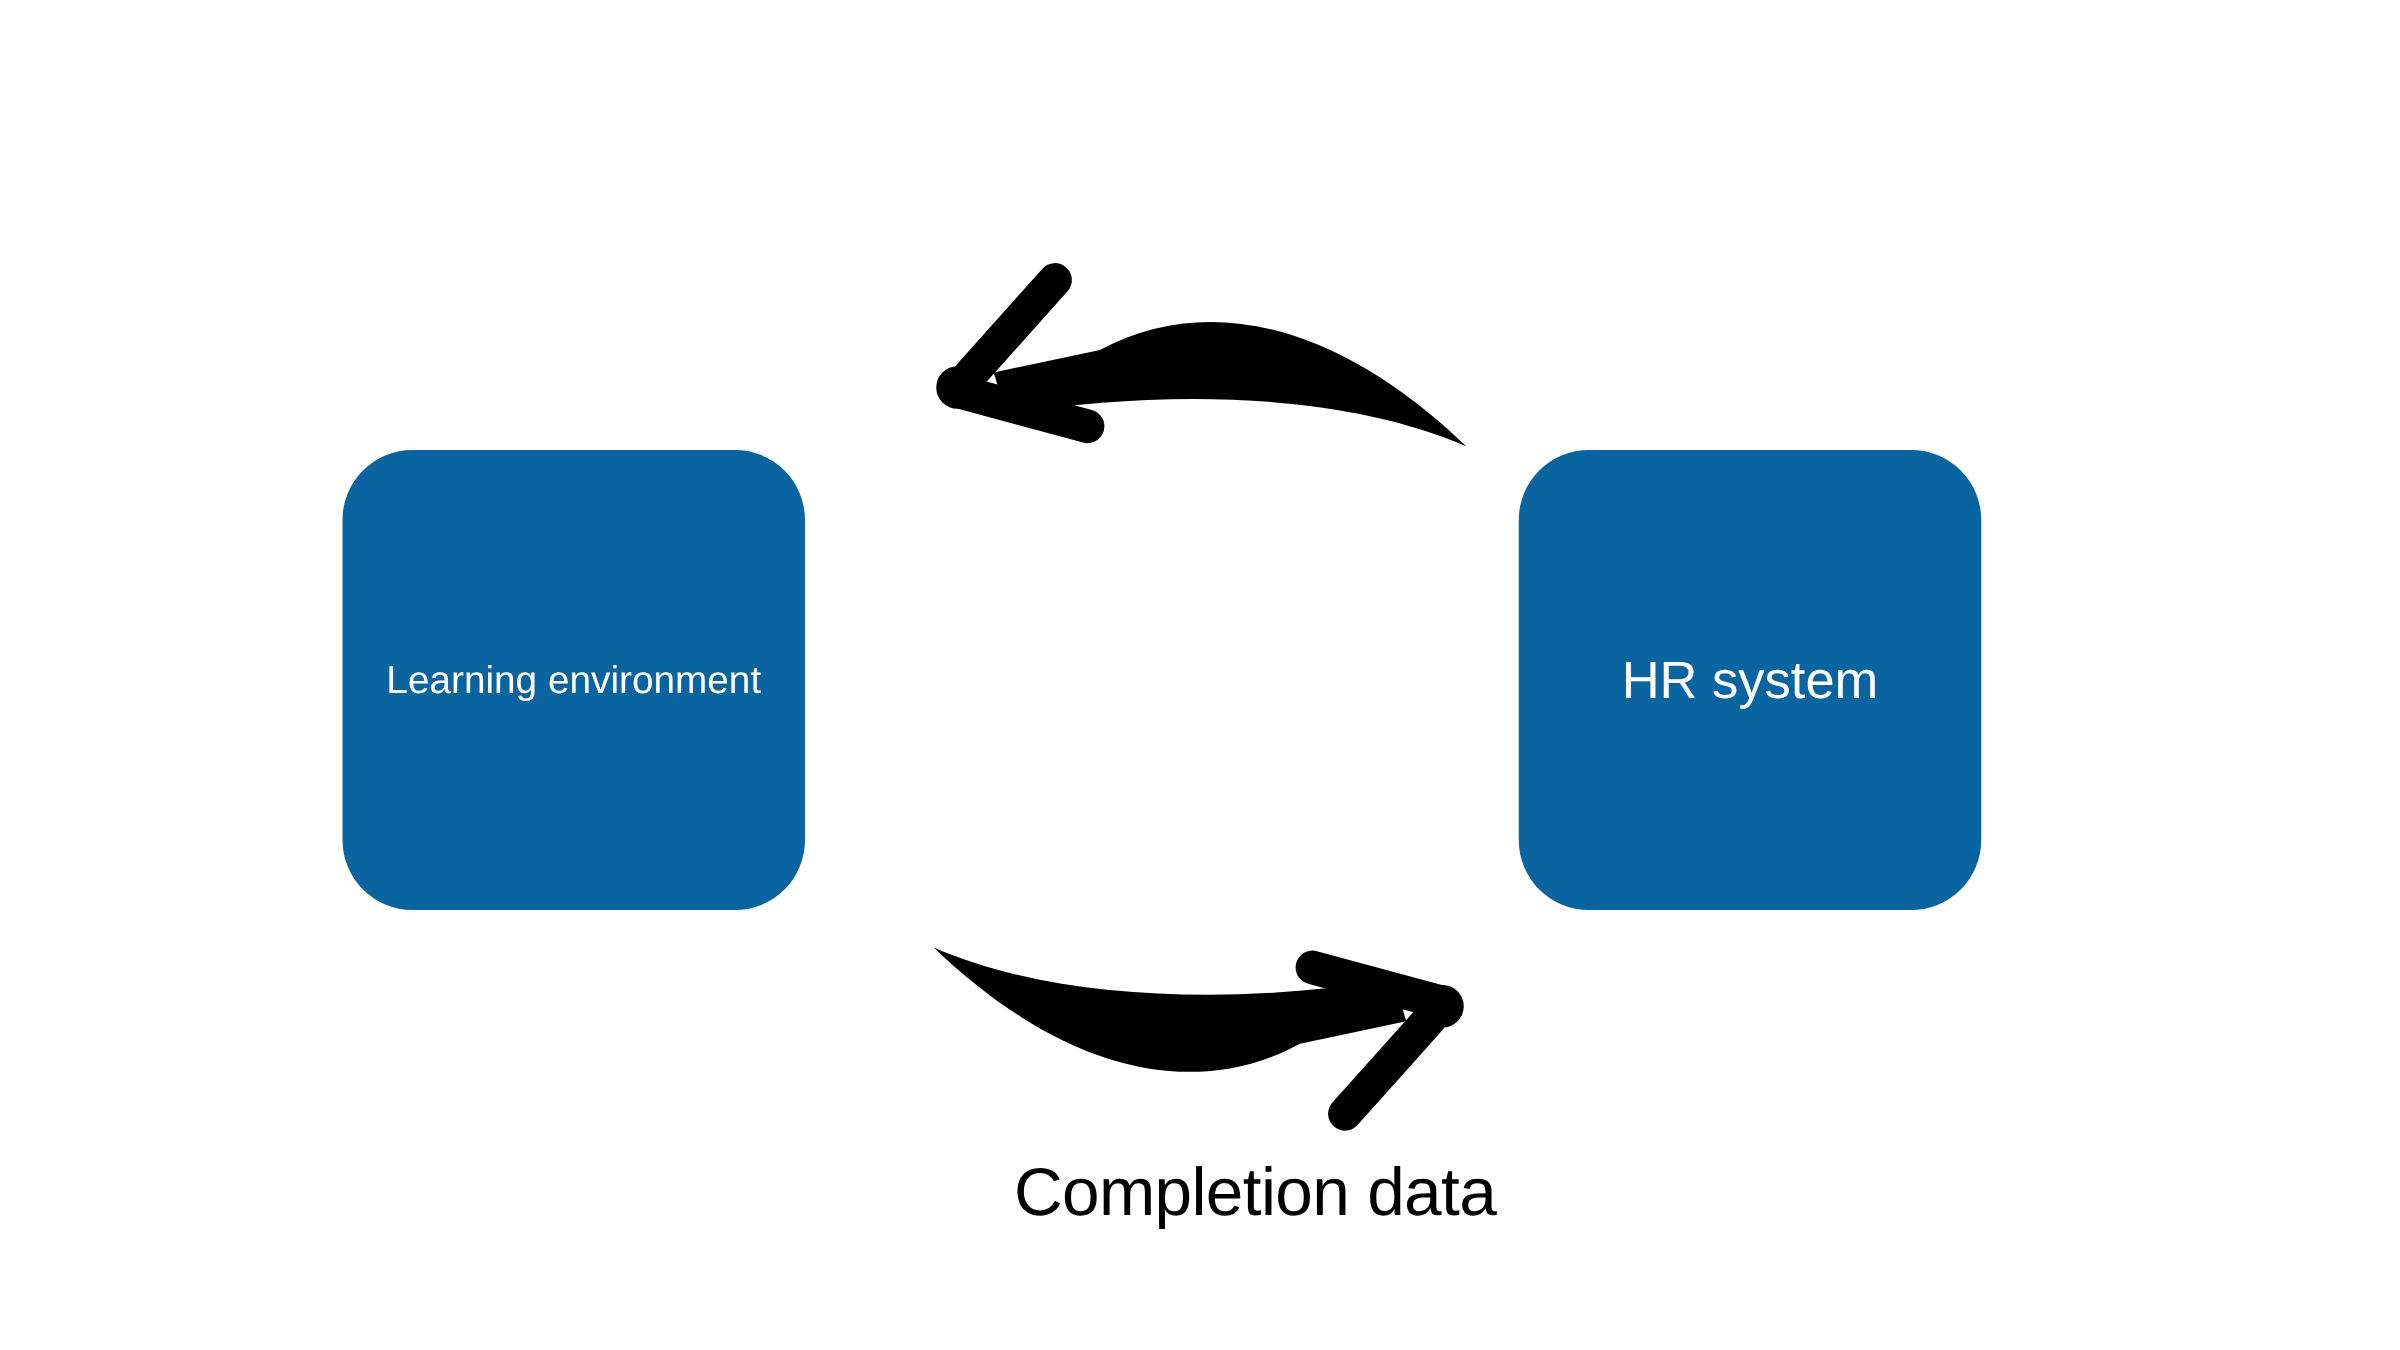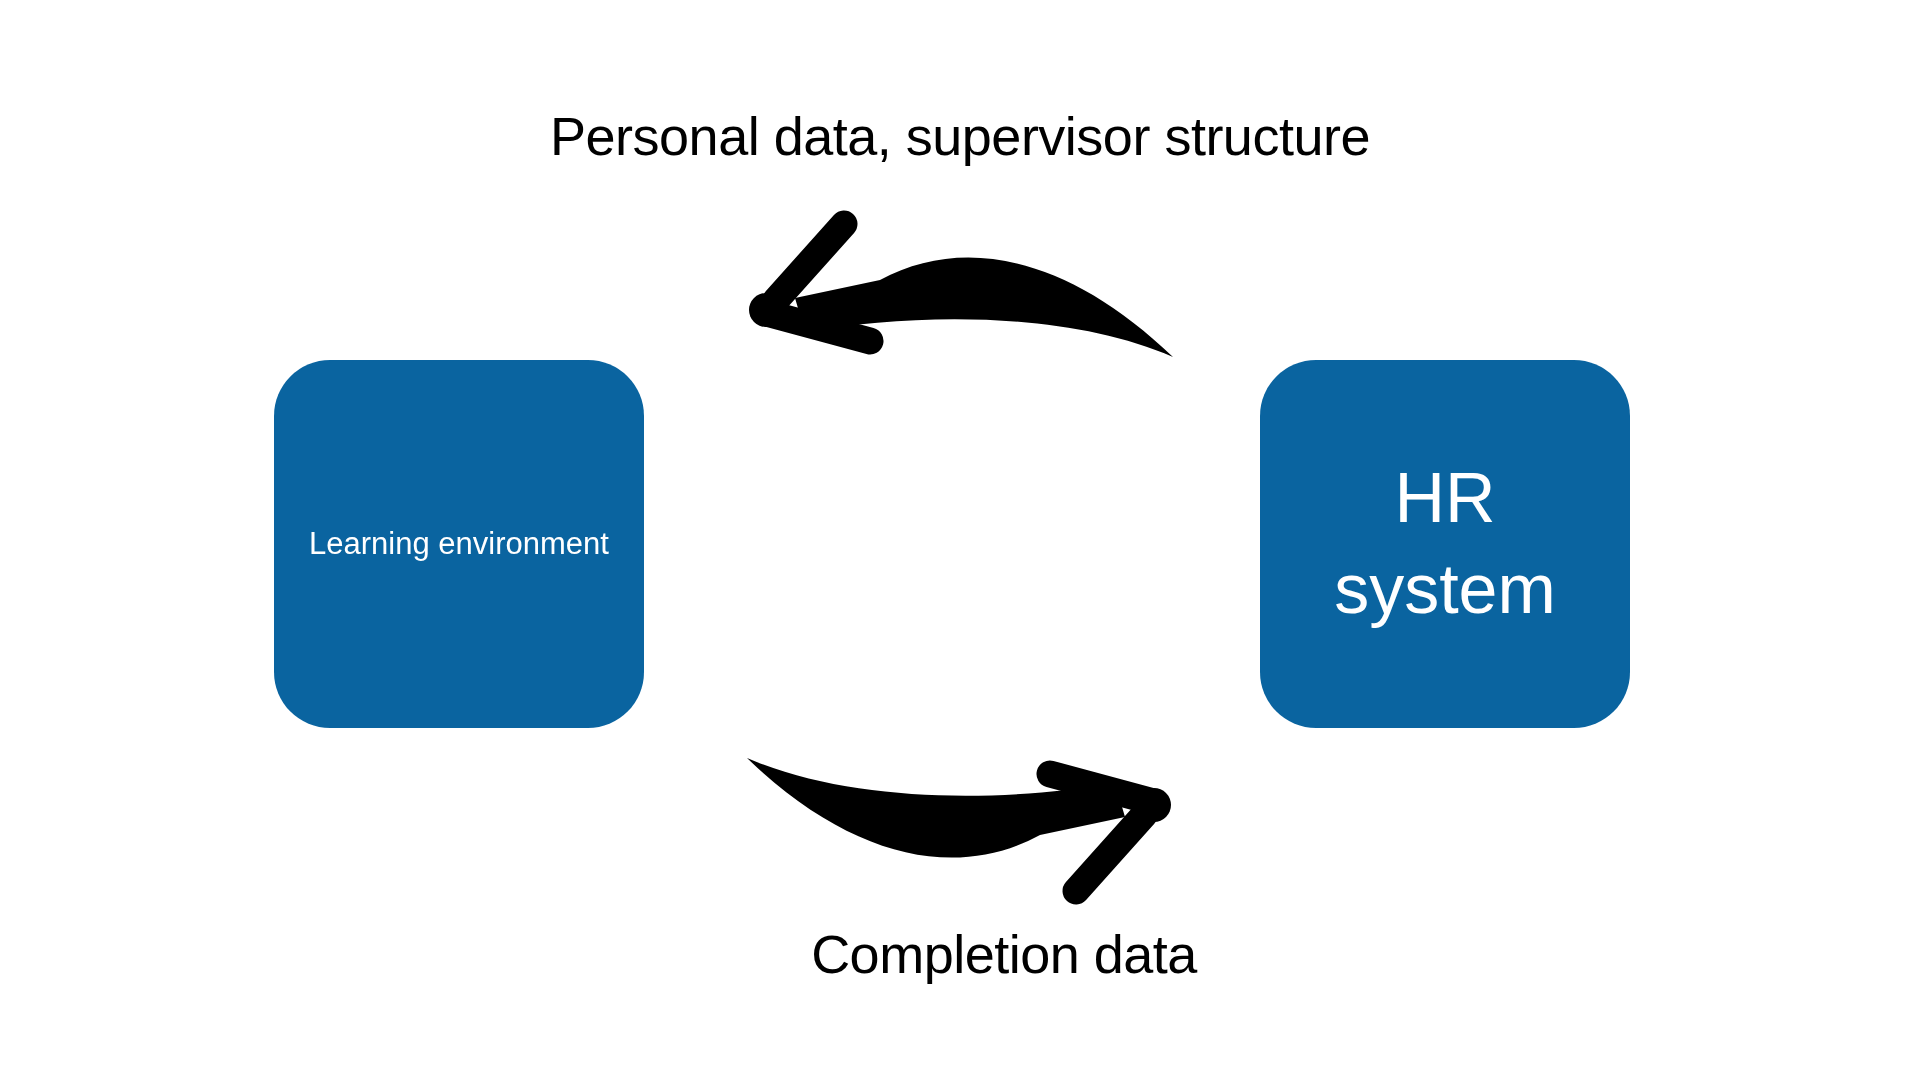--- a/index.html
+++ b/index.html
@@ -42,21 +42,21 @@
     border-radius: 56px;
     background: var(--node-fill);
     color: var(--node-text);
     display: flex;
     align-items: center;
     justify-content: center;
     text-align: center;
     padding: 0 28px;
   }
   .node.left  { left: 274px;  font-size: 31px; line-height: 1.58; }
-  .node.right { left: 1260px; font-size: 70px; line-height: 1.3; }
+  .node.right { left: 1215px; font-size: 42px; line-height: 1.3; }
   .arrow-svg {
     position: absolute;
     left: 740px;
     width: 440px;
     height: 150px;
     overflow: visible;
   }
   .arrow-svg.top { top: 210px; }
   .arrow-svg.bottom { top: 755px; transform: rotate(180deg); }
   .arrow-svg .shaft, .arrow-svg .blob { fill: var(--arrow); }
@@ -65,21 +65,20 @@
     stroke-width: 27;
     stroke-linecap: round;
     fill: none;
   }
 </style>
 </head>
 <body>
 
 <div class="canvas">
 
-  <div class="edge-label top">Personal data, supervisor structure</div>
 
   <svg class="arrow-svg top" viewBox="0 0 440 150" aria-hidden="true">
     <path class="shaft" d="M433,147 C330,48 225,24 140,70 L55,88 L65,122 C180,102 330,102 433,147 Z"></path>
     <line class="barb" x1="36" y1="90" x2="104" y2="14"></line>
     <line class="barb" x1="30" y1="104" x2="130" y2="131"></line>
     <circle class="blob" cx="26" cy="100" r="17"></circle>
   </svg>
 
   <div class="node left">
     <span>Learning environment</span>

